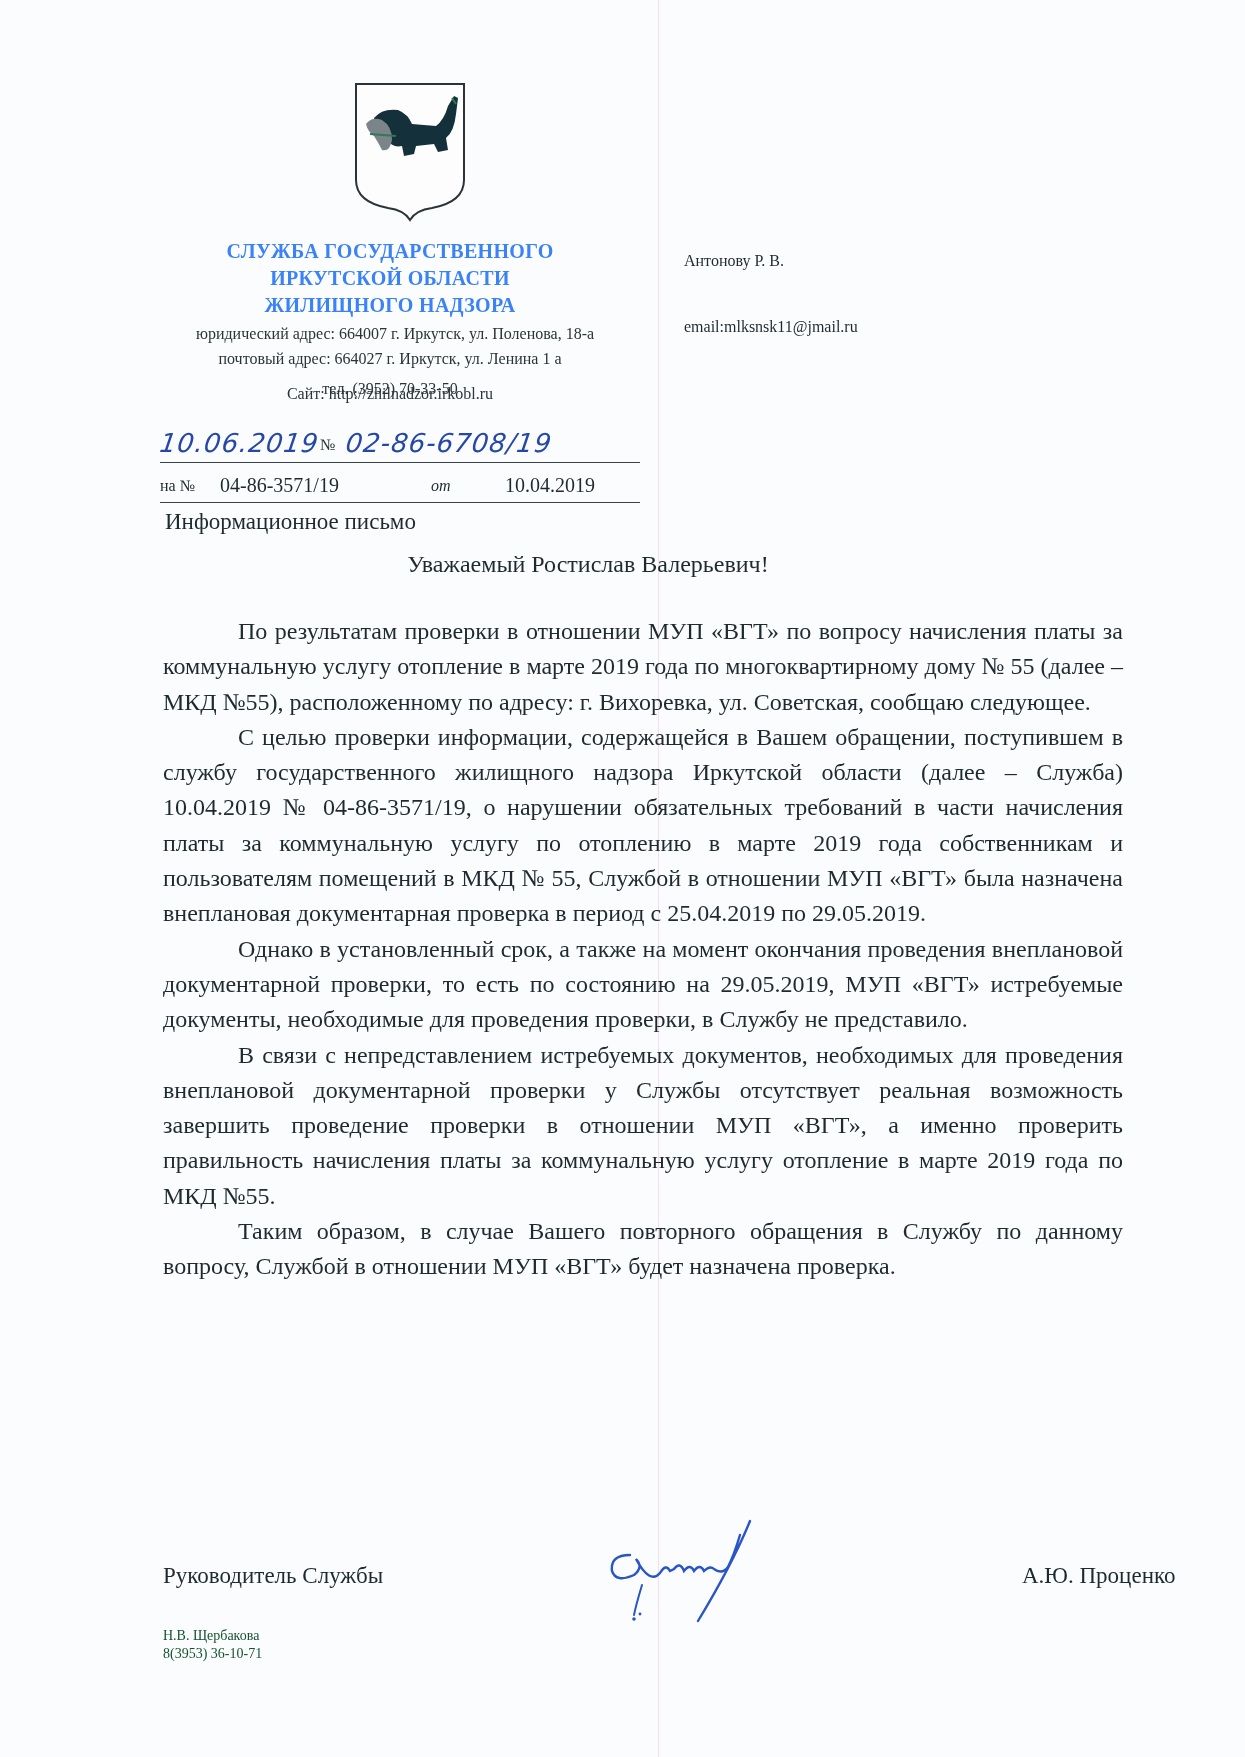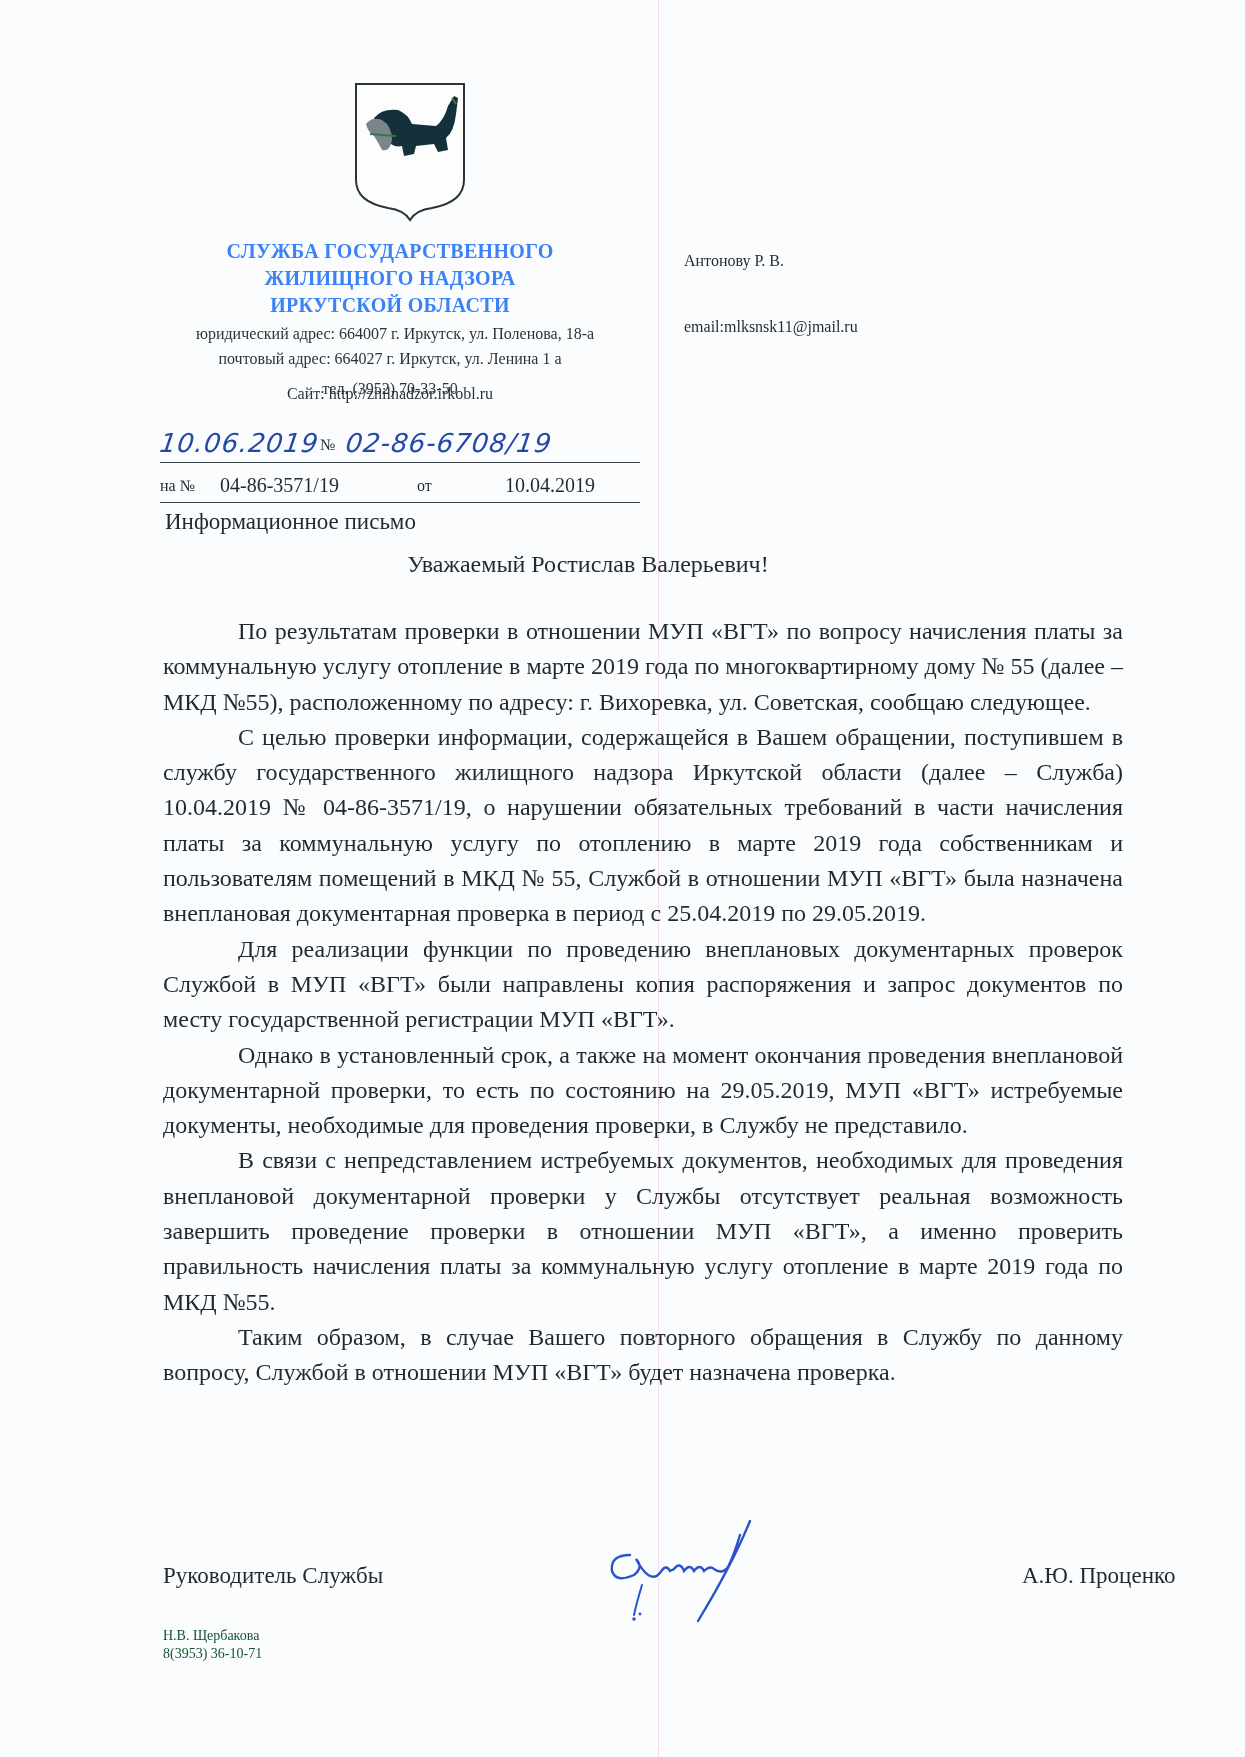--- a/index.html
+++ b/index.html
@@ -24,21 +24,21 @@
   .outno { position: absolute; left: 160px; top: 428px; width: 480px; height: 34px; border-bottom: 1.5px solid #3a4448; }
   .outno .hw { font-family: "DejaVu Sans", sans-serif; font-style: italic; color: #2548a8; font-size: 26px; position: absolute; top: 0; letter-spacing: 1px; transform: skewX(-8deg); }
   .outno .hw-date { left: 0; }
   .outno .hw-num { left: 186px; }
   .outno .no-sign { position: absolute; left: 160px; top: 8px; font-size: 16px; color: #2a3438; }
 
   .refline { position: absolute; left: 160px; top: 474px; width: 480px; height: 28px; border-bottom: 1.5px solid #3a4448; font-size: 20px; }
   .refline span { position: absolute; top: 0; }
   .ref-label { left: 0; font-size: 16px; top: 3px !important; }
   .ref-num { left: 60px; }
-  .ref-from { left: 257px; font-size: 16px; top: 3px !important; }
+  .ref-from { left: 271px; font-size: 16px; top: 3px !important; font-style: italic; }
   .ref-date { left: 345px; }
 
   .doctype { position: absolute; left: 165px; top: 509px; font-size: 23px; }
 
   .recipient { position: absolute; left: 684px; font-size: 16px; }
   .rcp-name { top: 252px; }
   .rcp-email { top: 318px; }
 
   .greeting { position: absolute; left: 0; width: 1176px; top: 551px; text-align: center; font-size: 24px; }
 
@@ -63,22 +63,22 @@
     <path d="M22 38 Q30 28 46 30 Q56 34 60 44 L84 46 Q92 40 96 26 L102 16 L106 18 L104 34 Q102 52 94 58 L96 70 L86 72 L82 64 L64 66 L62 74 L52 76 L50 66 Q40 68 36 60 Q28 56 24 48 Z" fill="#14303a"></path>
 
     <path d="M14 44 Q20 36 30 40 Q40 46 40 60 Q38 72 30 70 Q26 62 22 56 Q16 52 14 44 Z" fill="#7b8489"></path>
     <path d="M18 54 L44 56" stroke="#2f7a52" stroke-width="2"></path>
     <path d="M100 18 L104 24" stroke="#2f7a52" stroke-width="2"></path>
   </svg>
 </div>
 
 <div class="org org-title">
   <div>СЛУЖБА ГОСУДАРСТВЕННОГО</div>
+  <div>ИРКУТСКОЙ ОБЛАСТИ</div>
   <div>ЖИЛИЩНОГО НАДЗОРА</div>
-  <div>ИРКУТСКОЙ ОБЛАСТИ</div>
 </div>
 <div class="org org-line legal">юридический адрес: 664007 г. Иркутск, ул. Поленова, 18-а</div>
 <div class="org org-line postal">почтовый адрес: 664027 г. Иркутск, ул. Ленина 1 а</div>
 <div class="org org-line phone">тел. (3952) 70-33-50</div>
 <div class="org org-line site">Сайт: http://zhilnadzor.irkobl.ru</div>
 
 <div class="outno">
   <span class="hw hw-date">10.06.2019</span>
   <span class="no-sign">№</span>
   <span class="hw hw-num">02-86-6708/19</span>
@@ -94,21 +94,20 @@
 <div class="doctype">Информационное письмо</div>
 
 <div class="recipient rcp-name">Антонову Р. В.</div>
 <div class="recipient rcp-email">email:mlksnsk11@jmail.ru</div>
 
 <div class="greeting">Уважаемый Ростислав Валерьевич!</div>
 
 <div class="body">
   <p>По результатам проверки в отношении МУП «ВГТ» по вопросу начисления платы за коммунальную услугу отопление  в марте 2019 года по многоквартирному дому № 55 (далее – МКД №55), расположенному по адресу: г. Вихоревка, ул. Советская, сообщаю следующее.</p>
   <p>С целью проверки информации, содержащейся в Вашем обращении, поступившем в службу государственного жилищного надзора Иркутской области (далее – Служба) 10.04.2019 № 04-86-3571/19, о нарушении обязательных требований в части начисления платы за коммунальную услугу по отоплению в марте 2019 года собственникам и пользователям помещений в МКД № 55, Службой в отношении МУП «ВГТ» была назначена внеплановая документарная проверка в период с 25.04.2019 по 29.05.2019.</p>
-  <p>Для реализации функции по проведению внеплановых документарных проверок Службой в МУП «ВГТ» были направлены копия распоряжения и запрос документов по месту государственной регистрации МУП «ВГТ».</p>
   <p>Однако в установленный срок, а также на момент окончания проведения внеплановой документарной проверки, то есть по состоянию на 29.05.2019, МУП «ВГТ» истребуемые документы, необходимые для проведения проверки, в Службу не представило.</p>
   <p>В связи с непредставлением истребуемых документов, необходимых для проведения внеплановой документарной проверки у Службы отсутствует реальная возможность завершить проведение проверки в отношении МУП «ВГТ», а именно проверить правильность начисления платы за коммунальную услугу отопление в марте 2019 года по МКД №55.</p>
   <p>Таким образом, в случае Вашего повторного обращения в Службу по данному вопросу, Службой в отношении МУП «ВГТ» будет назначена проверка.</p>
 </div>
 
 <div class="sig-role">Руководитель Службы</div>
 <div class="signature">
   <svg viewBox="0 0 160 110" width="160" height="110" id="sig-svg">
     <path d="M30 40 Q10 40 12 56 Q16 68 34 60 Q44 52 36 44 Q50 70 60 58 Q66 48 70 56 L74 54 Q80 46 84 56 Q90 48 94 56 Q100 48 104 56 Q110 50 114 54 Q122 60 128 52 Q134 40 140 20 M150 6 Q132 50 98 106" fill="none" stroke-width="2.4" stroke-linecap="round" stroke="#2a55c8"></path>
     <path d="M42 70 Q36 90 34 100" fill="none" stroke-width="2" stroke-linecap="round" stroke="#2a55c8"></path>

